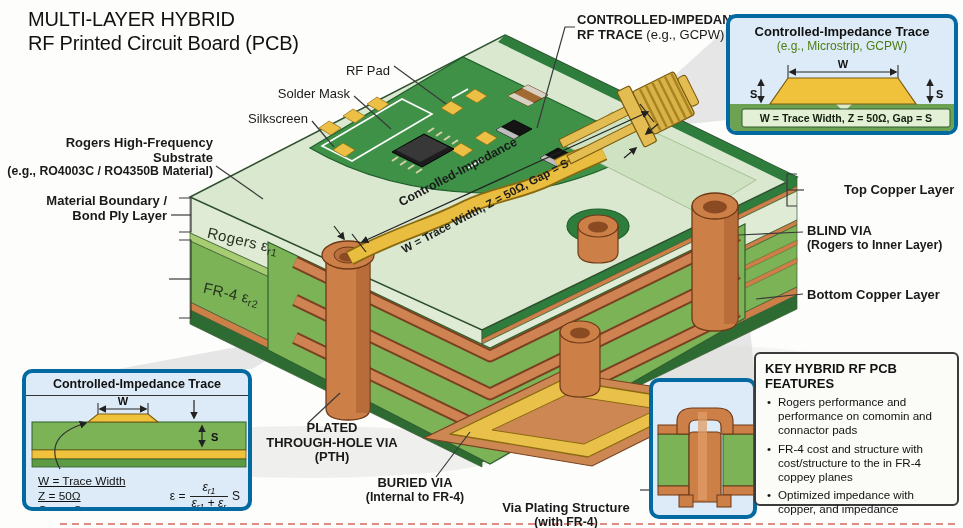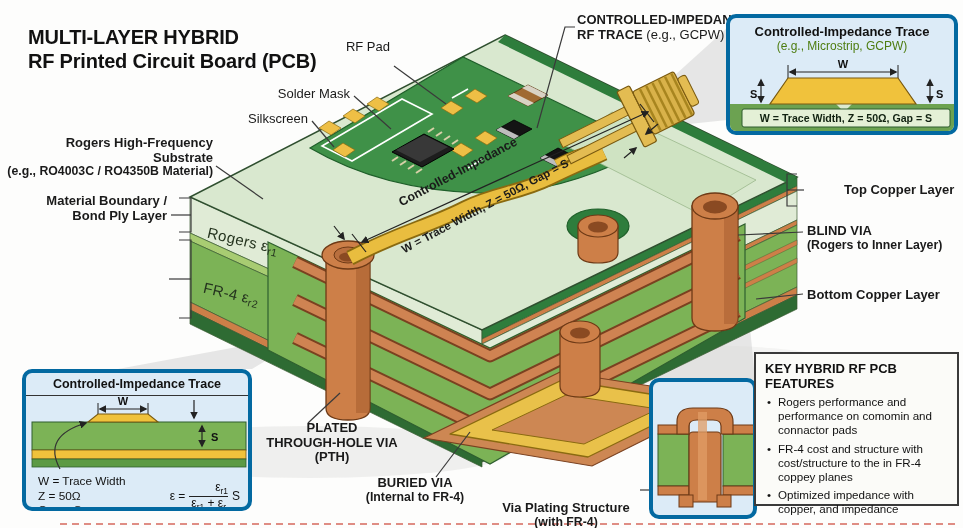--- a/index.html
+++ b/index.html
@@ -5,41 +5,41 @@
   html,body{margin:0;padding:0;}
   body{font-family:"Liberation Sans",sans-serif;background:#fff;}
   #stage{position:relative;width:963px;height:528px;background:#fdfdfc;overflow:hidden;}
   #scene{position:absolute;left:0;top:0;width:963px;height:528px;}
   .abs{position:absolute;}
   .lbl{font-size:13px;color:#1a1a1a;line-height:1.12;}
   .b{font-weight:bold;}
   .ra{text-align:right;}
   .ca{text-align:center;}
   .small{font-size:12.3px;font-weight:bold;}
-  #title{left:28px;top:8px;font-size:20px;font-weight:bold;color:#111;line-height:1.18;letter-spacing:-0.2px;margin-top:18px;}
+  #title{left:28px;top:8px;font-size:20px;font-weight:normal;color:#111;line-height:1.18;letter-spacing:-0.2px;}
   .rot{transform-origin:center center;}
   .sub{font-size:70%;vertical-align:-0.3em;}
   .inset{position:absolute;background:#dcebf7;border:4px solid #0369a1;border-radius:10px;box-sizing:border-box;overflow:hidden;}
   
   #insetTR{left:726px;top:14px;width:232px;height:121px;}
   #insetTR .t1{margin-top:6px;text-align:center;font-weight:bold;font-size:13px;color:#111;}
   #insetTR .t2{text-align:center;font-size:12px;color:#4d7c0f;}
   #insetTR svg{position:absolute;left:0;top:40px;}
   
   #insetBL{left:22px;top:369px;width:230px;height:142px;}
   #insetBL .hd{height:22px;line-height:22px;text-align:center;font-weight:bold;font-size:12.5px;border-bottom:1.5px solid #333;color:#111;}
   #insetBL .legendrow{display:flex;align-items:center;padding:0 8px 0 12px;}
-  #insetBL .legend{font-size:11.8px;line-height:1.25;color:#111;}
+  #insetBL .legend{font-size:11.8px;line-height:1.25;color:#111;text-decoration:underline;}
   #insetBL .formula{margin-left:auto;display:flex;align-items:center;font-size:12px;color:#111;gap:4px;}
-  .frac{display:inline-block;text-align:right;line-height:1.05;}
+  .frac{display:inline-block;text-align:center;line-height:1.05;font-style:italic;}
   .frac .den{border-top:1.2px solid #222;padding:0 2px;}
   
   #insetVIA{left:649px;top:378px;width:108px;height:141px;}
   
-  #features{position:absolute;left:754px;top:352px;width:205px;height:154px;background:#fbfbf8;border:2px solid #3a3a3a;border-radius:0;box-sizing:border-box;padding:7px 9px;z-index:5;}
+  #features{position:absolute;left:754px;top:352px;width:205px;height:154px;background:#fbfbf8;border:2px solid #3a3a3a;border-radius:6px;box-sizing:border-box;padding:7px 9px;z-index:5;}
   #features .ft{font-weight:bold;font-size:13px;color:#111;margin-bottom:4px;}
   #features ul{margin:0;padding:0;list-style:none;}
   #features li{position:relative;font-size:11.6px;line-height:1.2;color:#111;padding-left:13px;margin-bottom:5px;}
   #features li::before{content:"\2022";position:absolute;left:2px;top:0;}
   #lbl-ci{left:360px;top:165px;width:196px;font-size:12.5px;font-weight:600;color:#1a1a1a;transform:rotate(-28deg);}
   #lbl-spec{left:372px;top:200px;width:226px;font-size:11.5px;font-weight:600;color:#1a1a1a;transform:rotate(-28deg);}
   #lbl-rogers{left:206px;top:236px;width:110px;font-size:15px;color:#25341f;transform:rotate(13deg);letter-spacing:.4px;}
   #lbl-fr4{left:202px;top:291px;width:110px;font-size:15px;color:#25341f;transform:rotate(13deg);letter-spacing:.4px;}
 </style>
 </head>
@@ -231,21 +231,21 @@
     </g>
 
     <path d="M60,524 L958,524" stroke="#cc4436" stroke-width="2" stroke-dasharray="7,5" opacity="0.6"></path>
   </svg>
 
   <div id="title" class="abs">
     <div>MULTI-LAYER HYBRID</div>
     <div>RF Printed Circuit Board (PCB)</div>
   </div>
 
-  <div class="abs lbl ra" style="left:300px;top:40px;width:90px;">RF Pad</div>
+  <div class="abs lbl ra" style="left:300px;top:64px;width:90px;">RF Pad</div>
   <div class="abs lbl ra" style="left:235px;top:87px;width:115px;">Solder Mask</div>
   <div class="abs lbl ra" style="left:200px;top:112px;width:108px;">Silkscreen</div>
   <div class="abs lbl ra" style="left:5px;top:136px;width:208px;">
     <div class="b">Rogers High-Frequency Substrate</div>
     <div class="small">(e.g., RO4003C / RO4350B Material)</div>
   </div>
   <div class="abs lbl ra b" style="left:5px;top:194px;width:162px;">
     <div>Material Boundary /</div>
     <div>Bond Ply Layer</div>
   </div>

